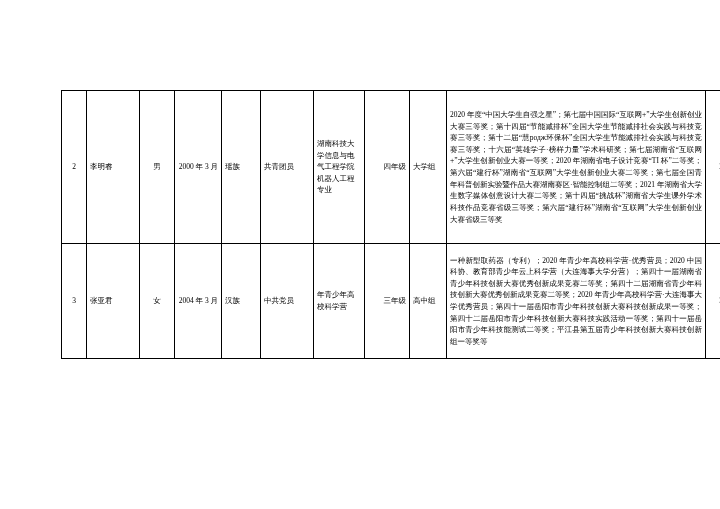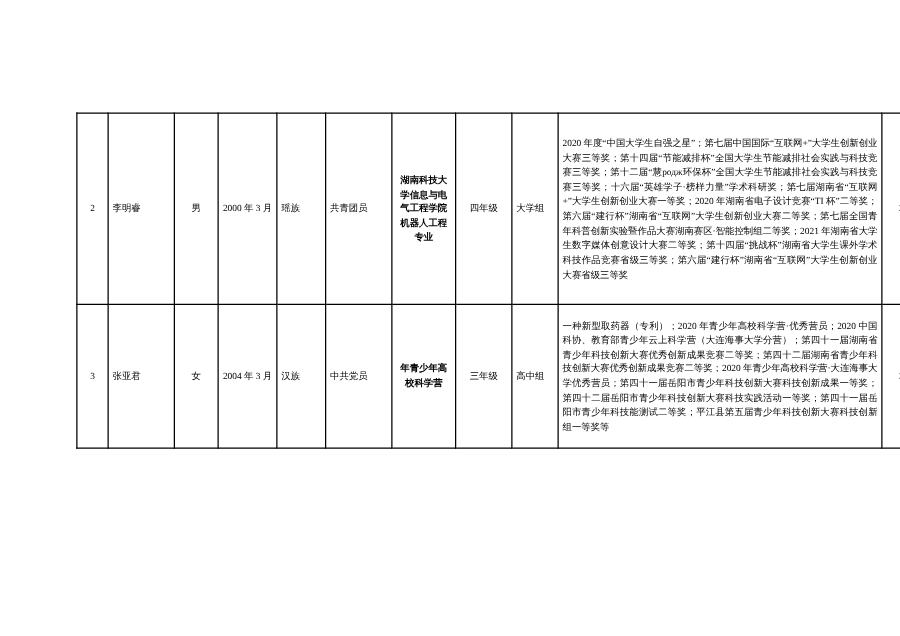--- a/index.html
+++ b/index.html
@@ -42,38 +42,37 @@
   }
   td.c-name {
     width: 46px;
   }
   td.c-sex {
     width: 28px;
     text-align: center;
   }
   td.c-birth {
     width: 40px;
-    text-align: center;
+    text-align: right;
   }
   td.c-nation {
     width: 32px;
     text-align: left;
   }
   td.c-political {
     width: 46px;
     text-align: left;
   }
   td.c-school {
     width: 44px;
-    text-align: center;
-    font-weight: bold;
+    text-align: left;
   }
   td.c-grade {
     width: 38px;
-    text-align: center;
+    text-align: right;
   }
   td.c-group {
     width: 30px;
   }
   td.c-achv {
     width: 252px;
     text-align: justify;
     text-justify: inter-ideograph;
     padding: 3px 4px;
     margin-left: 44px;

